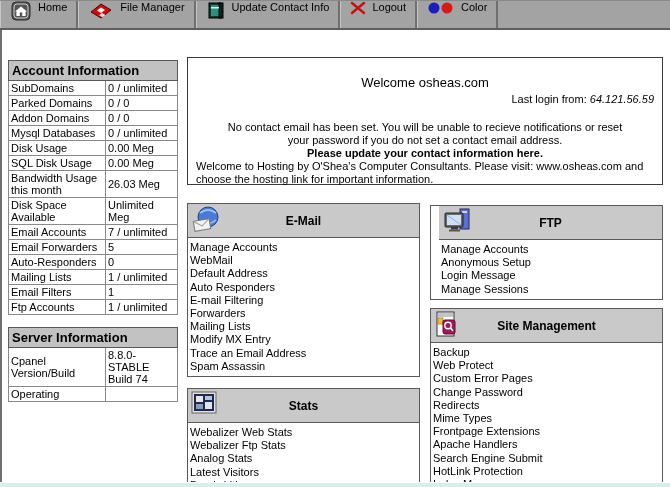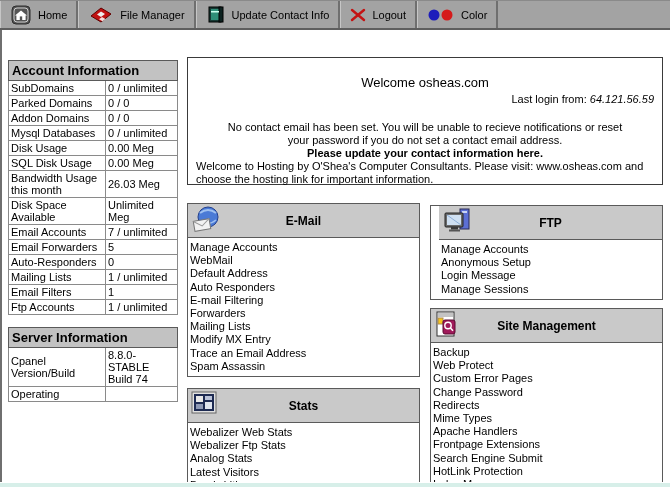--- a/index.html
+++ b/index.html
@@ -8,21 +8,21 @@
     background:#ffffff; font-family:"Liberation Sans", sans-serif; color:#000;
   }
   
   .toolbar {
     position:absolute; top:0; left:0; width:670px; height:30px;
     background:#a3a3a3; box-sizing:border-box;
     border-top:1px solid #8a8a8a; border-bottom:2px solid #5e5e5e;
     display:flex; align-items:stretch;
   }
   .tb-cell {
-    display:flex; align-items:center; gap:6px; padding:0 9px;
+    display:flex; align-items:flex-start; gap:6px; padding:0 9px;
     border-left:1px solid #c6c6c6; border-right:2px solid #6f6f6f;
     font-size:11px; cursor:pointer; white-space:nowrap;
   }
   .tb-cell .icn { display:flex; align-items:center; }
   
   .left-edge { position:absolute; left:0; top:30px; width:2px; height:457px; background:#6f6f6f; z-index:8; }
   .bottom-strip {
     position:absolute; left:0; bottom:0; width:670px; height:5px;
     background:#d7efe9; border-top:1px solid #ffffff; box-sizing:border-box; z-index:8;
   }
@@ -365,24 +365,24 @@
       <div class="p-link">Web Protect</div>
 
       <div class="p-link">Custom Error Pages</div>
 
       <div class="p-link">Change Password</div>
 
       <div class="p-link">Redirects</div>
 
       <div class="p-link">Mime Types</div>
 
+      <div class="p-link">Frontpage Extensions</div>
+
       <div class="p-link">Apache Handlers</div>
 
-      <div class="p-link">Frontpage Extensions</div>
-
       <div class="p-link">Search Engine Submit</div>
 
       <div class="p-link">HotLink Protection</div>
 
       <div class="p-link">Index Manager</div>
 
   </div>
 </div>
 
 <div class="bottom-strip"></div>

